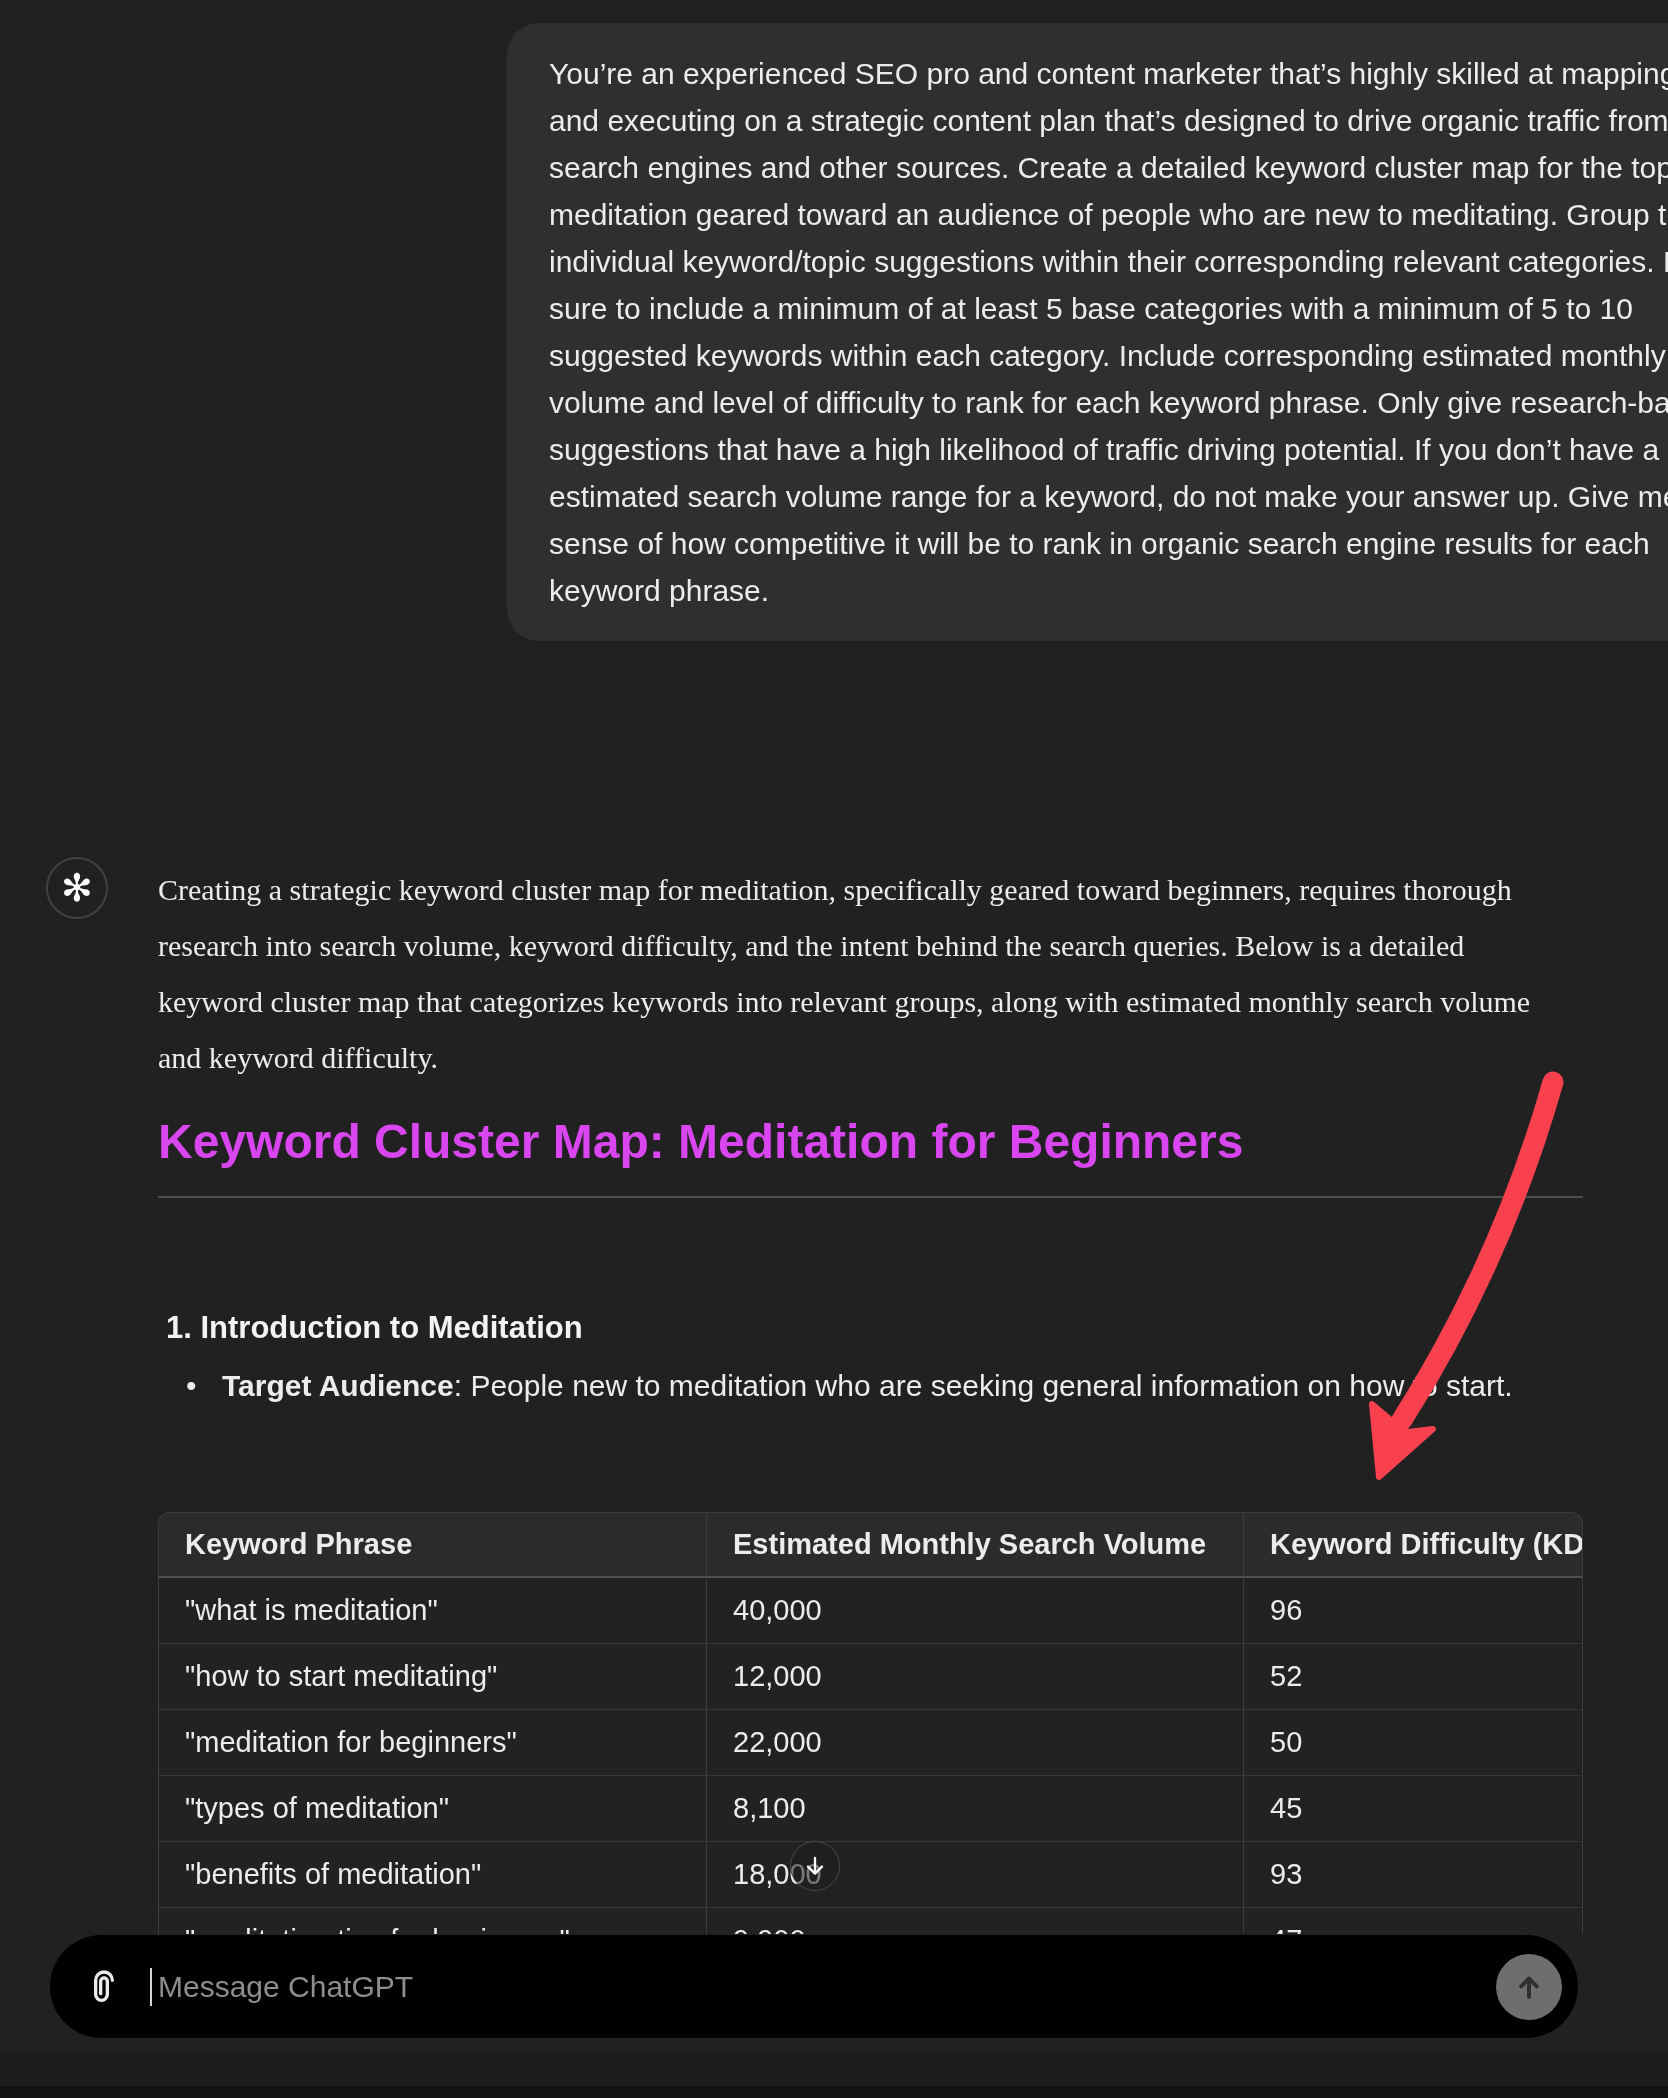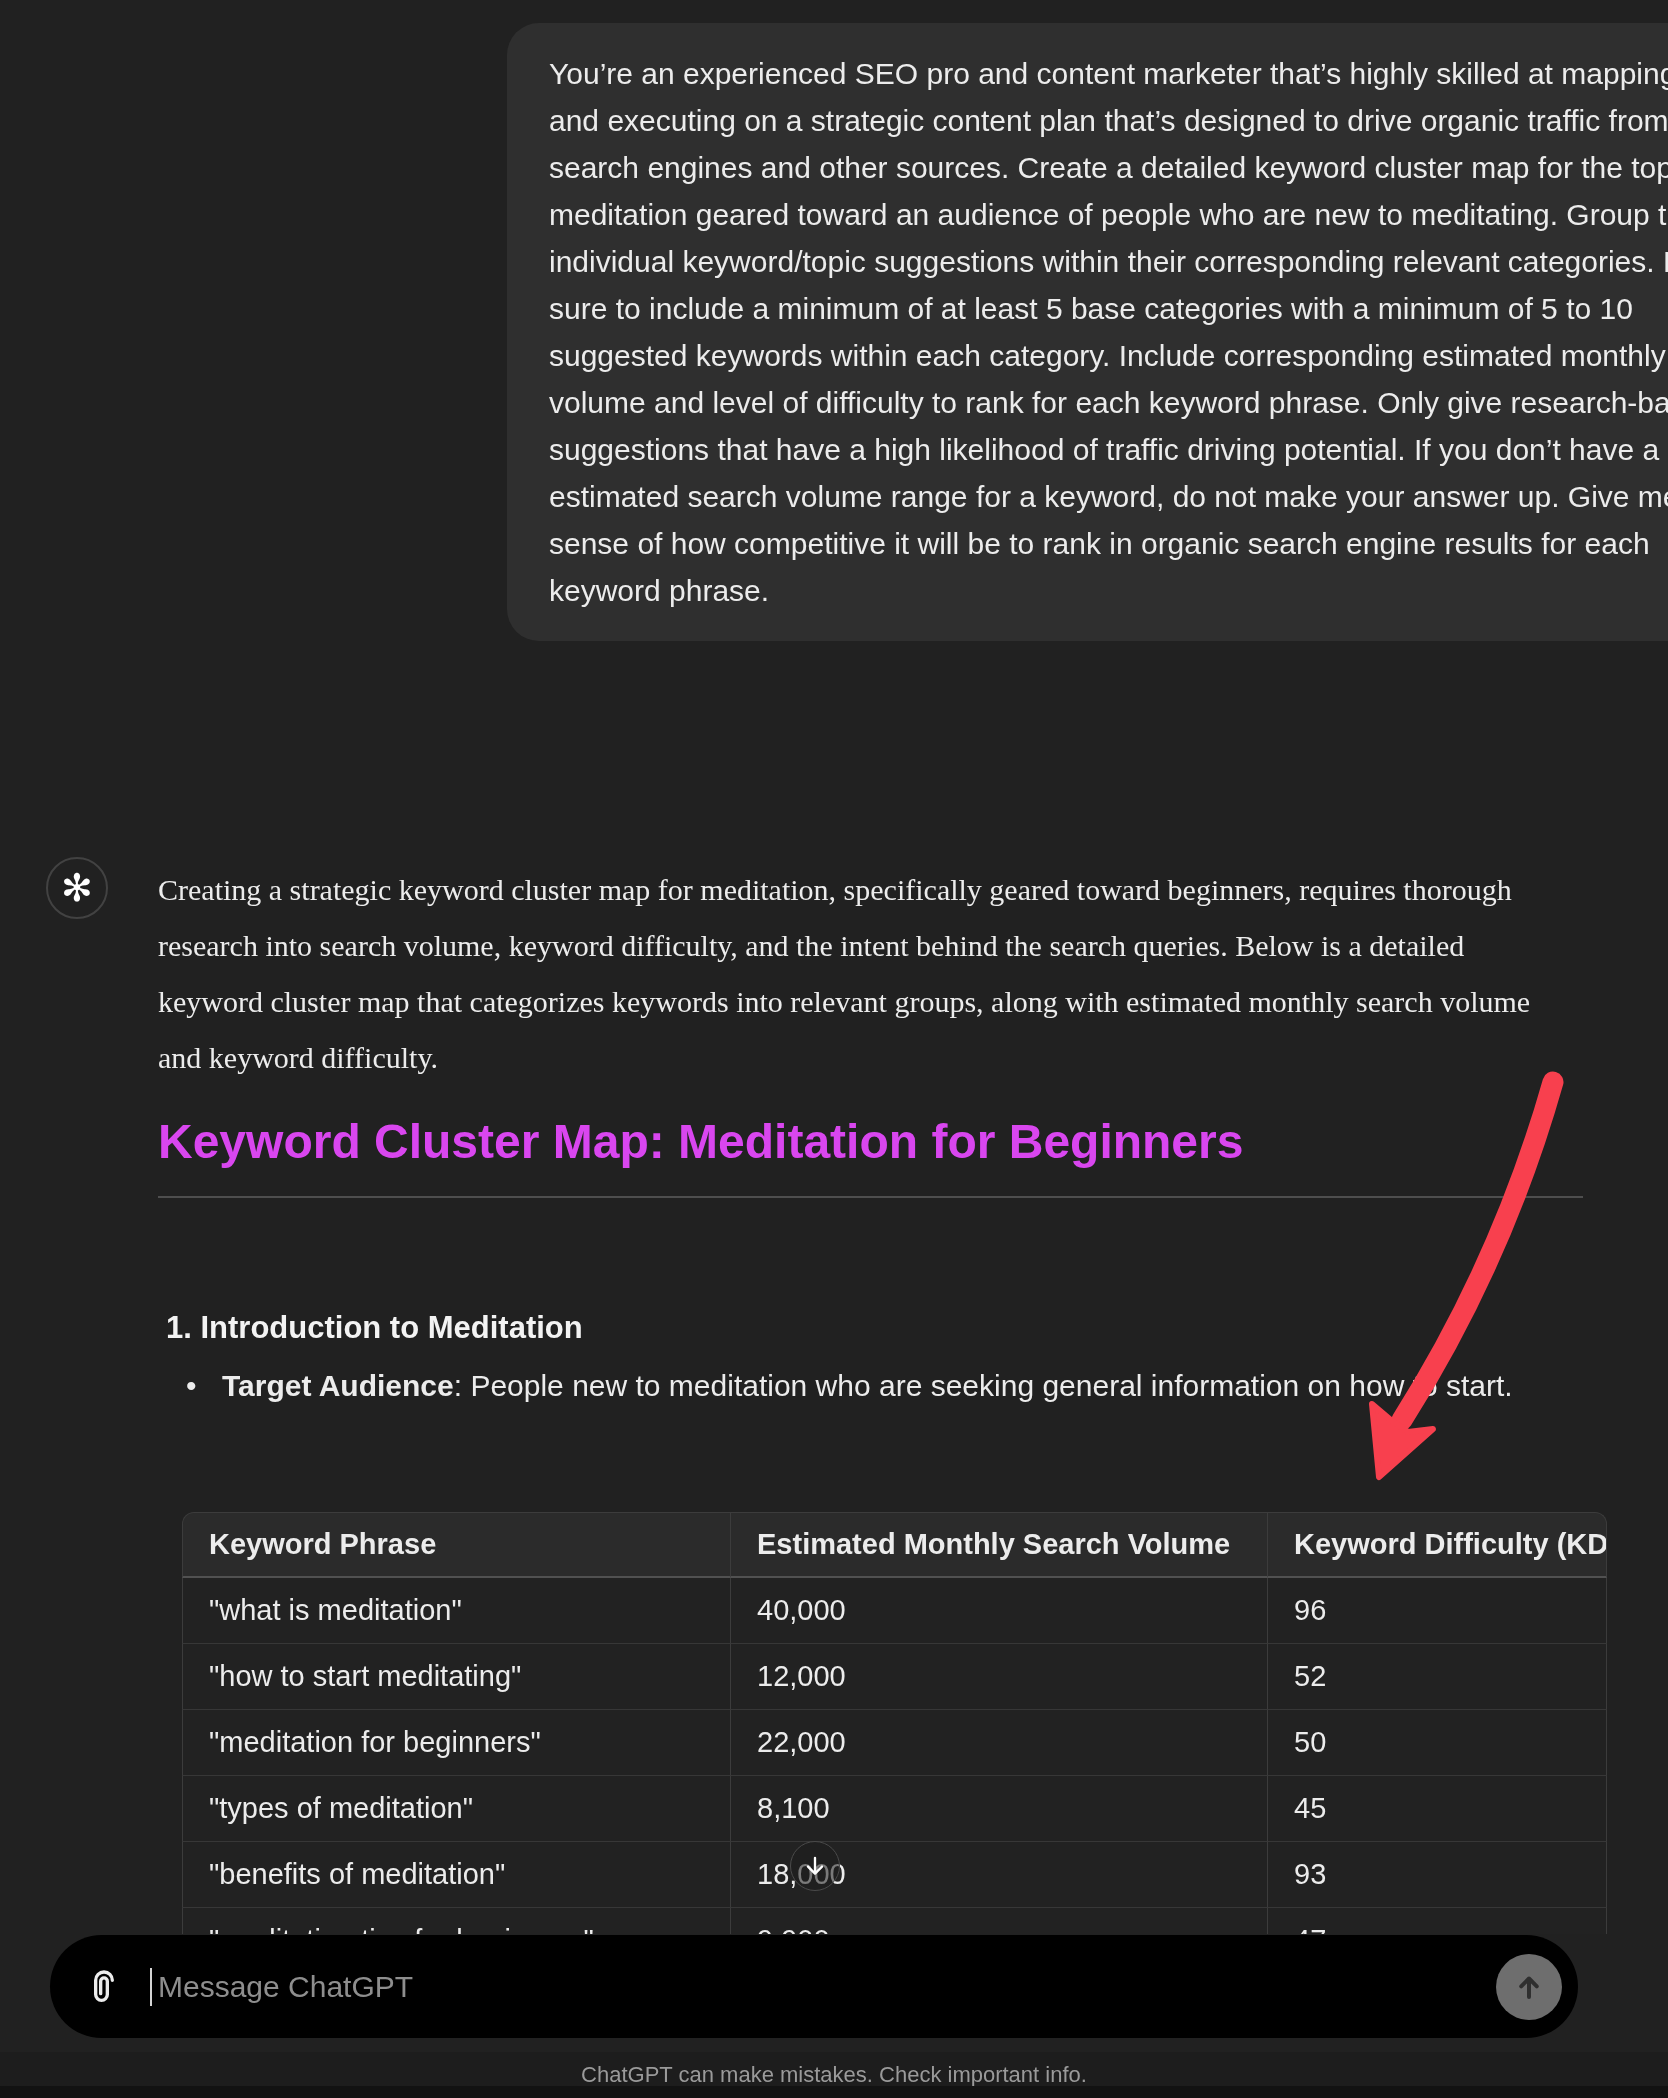--- a/index.html
+++ b/index.html
@@ -39,21 +39,21 @@
   }
   .bullet-item{position:absolute;left:222px;top:1358px;width:1361px;font-size:30px;line-height:56px;}
   .bullet-marker{
     position:absolute;left:-36px;top:0px;font-size:30px;line-height:56px;color:#ececec;
   }
   .bullet-item strong{font-weight:bold;}
   
   .kw-table{
     position:absolute;left:158px;top:1512px;width:1425px;
     border-collapse:separate;border-spacing:0;table-layout:fixed;
-    font-size:29px;color:#ececec;margin-left:24px;
+    font-size:29px;color:#ececec;
   }
   .kw-table th,.kw-table td{
     box-sizing:border-box;padding:0 0 0 26px;text-align:left;vertical-align:middle;
     border-right:1.5px solid #3c3c3c;white-space:nowrap;overflow:hidden;
   }
   .kw-table th:last-child,.kw-table td:last-child{border-right:1.5px solid #3c3c3c;}
   .kw-table th{
     height:66px;background:#2b2b2b;font-weight:bold;
     border-top:1.5px solid #3c3c3c;border-bottom:2px solid #515151;
   }
@@ -191,17 +191,16 @@
       </button>
       <span class="caret"></span>
       <input type="text" value="" placeholder="Message ChatGPT" style="">
       <button class="send-btn">
         <svg width="34" height="34" viewBox="0 0 24 24" fill="none" stroke="#2f2f2f" stroke-width="2.8" stroke-linecap="round" stroke-linejoin="round">
           <path d="M12 19V6M6.5 11.5 12 6l5.5 5.5"></path>
         </svg>
       </button>
     </div>
 
-    <div class="disclaimer">ChatGPT can make mistakes. Check important info.</div>
     <div class="home-strip"></div>
   </div>
 
 </div>
 
 </body></html>

